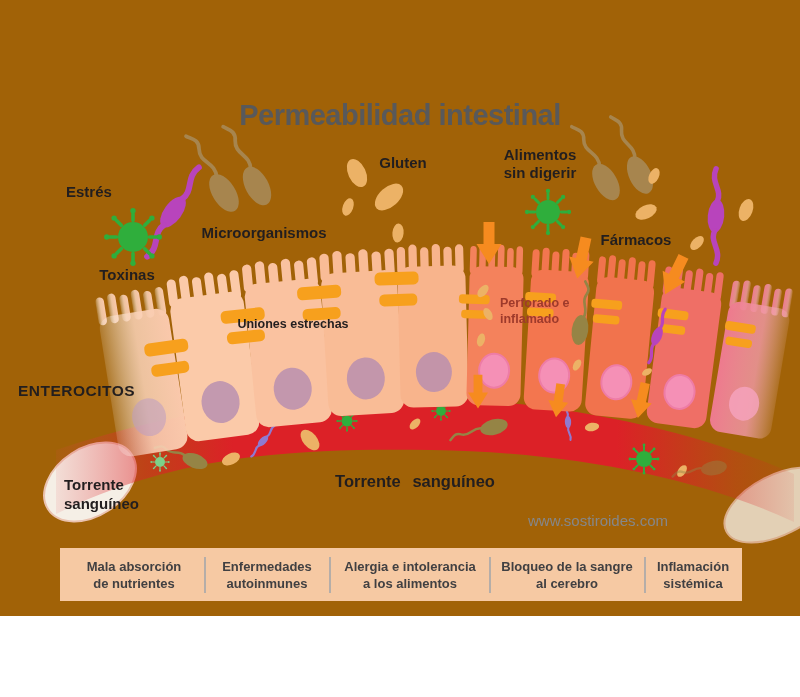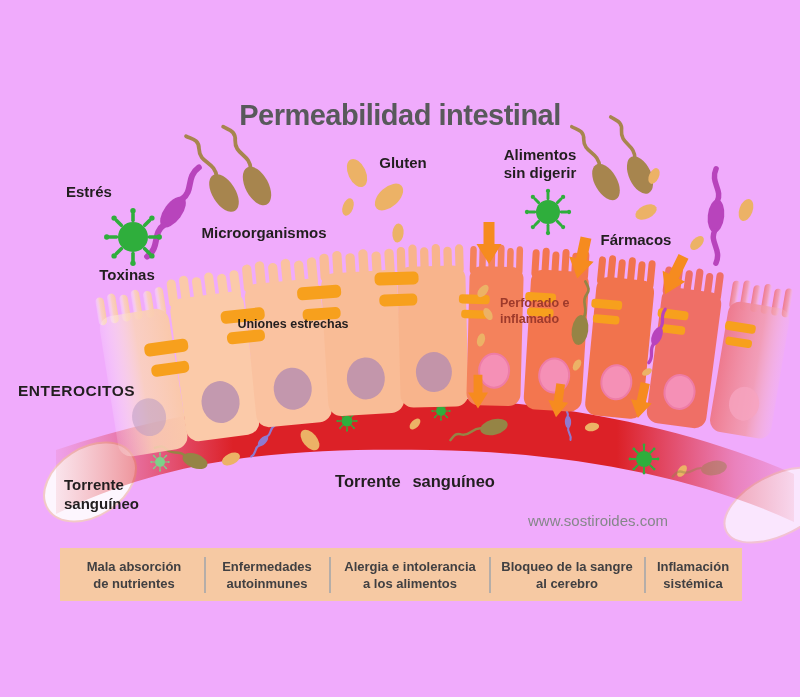--- a/index.html
+++ b/index.html
@@ -1,16 +1,16 @@
 <!DOCTYPE html>
 <html><head>
 <meta charset="utf-8">
 <style>
   html,body{margin:0;padding:0;background:#fff;}
-  .stage{position:relative;width:800px;height:697px;background:#f0abfc;overflow:hidden;font-family:"Liberation Sans",sans-serif;}
+  .stage{position:relative;width:800px;height:616px;background:#a16207;overflow:hidden;font-family:"Liberation Sans",sans-serif;}
   svg{display:block;}
   .t-title{font-family:"Liberation Sans",sans-serif;font-weight:700;font-size:29px;fill:#58595b;letter-spacing:-0.5px;}
   .lbl{font-family:"Liberation Sans",sans-serif;font-weight:700;fill:#221e1f;}
   .s15{font-size:15px;}
   .s13{font-size:12.5px;}
   .s16{font-size:15.5px;letter-spacing:0.5px;}
   .s17{font-size:16.5px;}
   .maroon{fill:#9e3a2b;}
   .site{font-family:"Liberation Sans",sans-serif;font-weight:400;font-size:15px;fill:#85878a;}
   .cons{font-family:"Liberation Sans",sans-serif;font-weight:700;font-size:13px;fill:#414042;}

